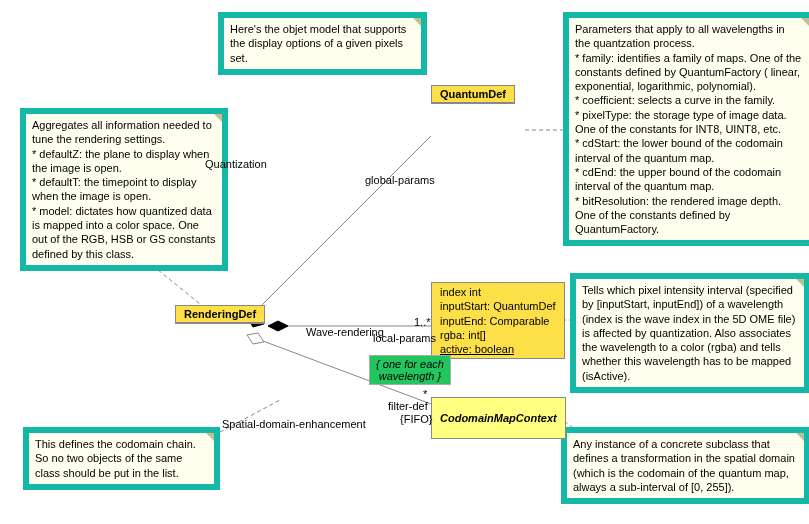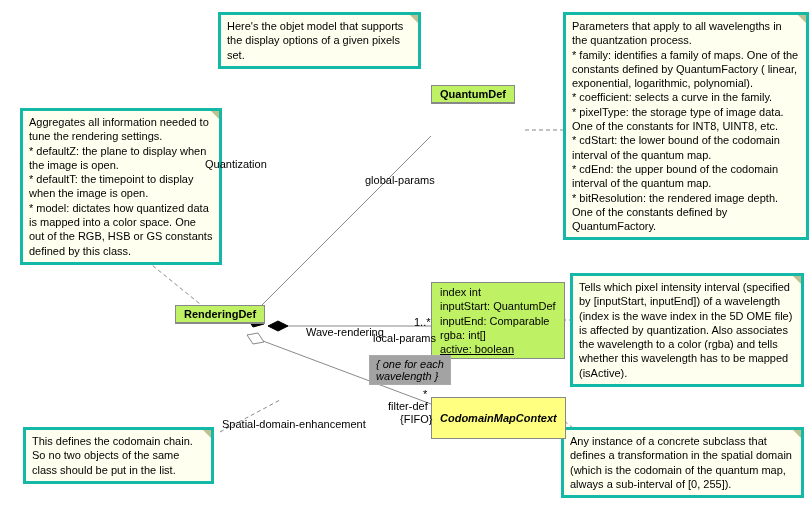--- a/index.html
+++ b/index.html
@@ -1,23 +1,23 @@
 <!DOCTYPE html>
 <html><head>
 <meta charset="utf-8">
 <style>
 body{margin:0;font-family:Arial,sans-serif;font-size:11px;background:#fff;position:relative;width:809px;height:524px;overflow:hidden}
-.note{position:absolute;background:#fffff0;border:3px solid #14b8a6;padding:4px 6px;line-height:1.3;color:#000}
+.note{position:absolute;background:#fffff0;border:6px solid #14b8a6;padding:4px 6px;line-height:1.3;color:#000}
 .note::after{content:"";position:absolute;top:0;right:0;width:0;height:0;border-left:8px solid transparent;border-top:8px solid #c0c090}
-.cls{position:absolute;background:#bef264;border:1px solid #888}
+.cls{position:absolute;background:#fde047;border:1px solid #888}
 .cls .hdr{font-weight:bold;text-align:center;padding:2px 8px;border-bottom:1px solid #888}
 .cls .bdy{padding:2px 8px;line-height:1.3}
 .cls .bdy div{white-space:nowrap}
 .codomain{position:absolute;background:#ffff80;border:1px solid #888;text-align:center;font-style:italic;font-weight:bold;padding:14px 8px}
-.constraint{position:absolute;background:#a3a3a3;border:1px solid #aaa;font-style:italic;padding:2px 6px;text-align:left}
+.constraint{position:absolute;background:#22c55e;border:1px solid #aaa;font-style:italic;padding:2px 6px;text-align:center}
 .lbl{position:absolute;font-size:11px;color:#000;white-space:nowrap}
 svg{position:absolute;top:0;left:0;pointer-events:none}
 .u{text-decoration:underline}
 </style>
 </head>
 <body>
 
 <svg width="809" height="524">
   <line x1="247" y1="335" x2="431" y2="404" stroke="#888"></line>
   <polygon points="247,335 258,333 264,342 253,344" fill="#fff" stroke="#888"></polygon>

